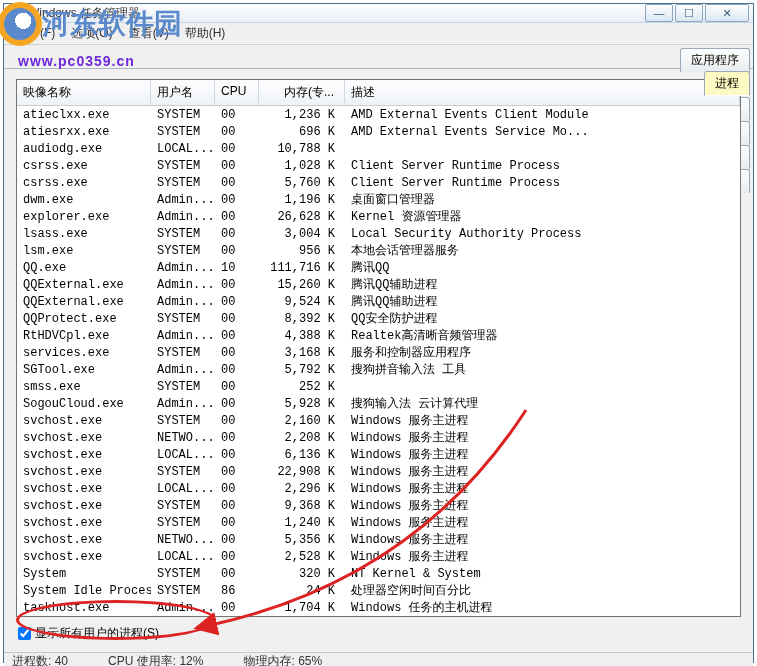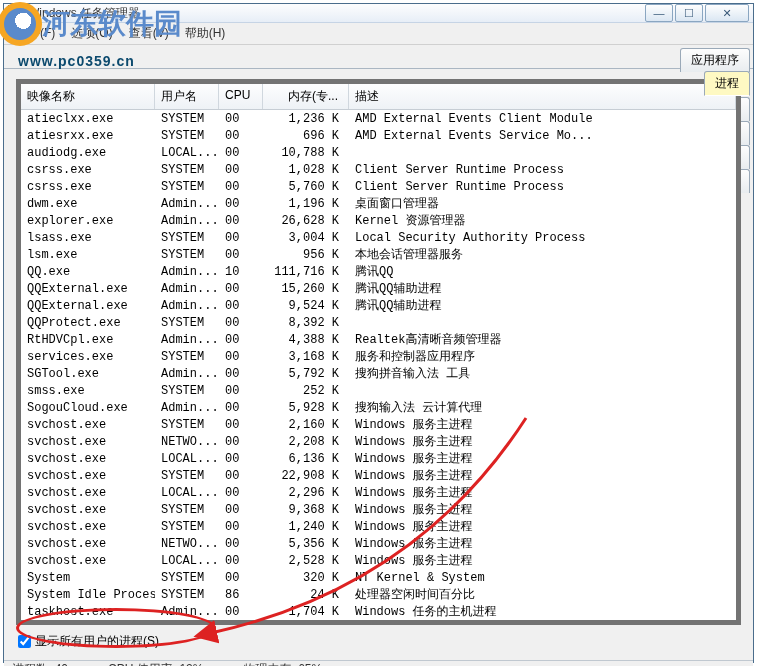--- a/index.html
+++ b/index.html
@@ -60,21 +60,21 @@
   position:relative; top:1px;
 }
 .tab.active {
   background:#fef9c3; border-bottom:1px solid #fff; top:0; z-index:2;
 }
 .content {
   flex:1; padding:10px 12px 6px 12px; display:flex; flex-direction:column;
   position:relative;
 }
 .table-wrap {
-  flex:1; border:5px solid #737373; background:#fff;
+  flex:1; border:1px solid #737373; background:#fff;
   overflow:hidden; display:flex; flex-direction:column;justify-content:flex-end;
 }
 .thead {
   display:flex; background:linear-gradient(#fdfdfe,#eef2f6);
   border-bottom:1px solid #c6cdD4; font-size:12px;
 }
 .th {
   padding:4px 6px; border-right:1px solid #d0d7de; white-space:nowrap;
   overflow:hidden; cursor:pointer;
 }
@@ -106,21 +106,21 @@
 input[type=checkbox]{ width:13px; height:13px; }
 </style>
 </head>
 <body>
 
 <div class="watermark">
   <span class="wm-inner">
     <span class="wm-circle"></span>
     <span>河东软件园</span>
   </span>
-  <div style="font-size:14px;color:#0c4a6e;letter-spacing:1px;margin-left:20px;">www.pc0359.cn</div>
+  <div style="font-size:14px;color:#6d28d9;letter-spacing:1px;margin-left:20px;">www.pc0359.cn</div>
 </div>
 
 <div class="window">
   <div class="titlebar">
     <div class="titlebar-left">
       <span class="title-icon"></span>
       <span class="title-text">Windows 任务管理器</span>
     </div>
     <div class="win-controls">
       <div class="win-btn">—</div>
@@ -236,20 +236,21 @@
             <div class="td c1">Admin...</div>
             <div class="td c2">00</div>
             <div class="td c3">9,524 K</div>
             <div class="td c4">腾讯QQ辅助进程</div>
           </div>
           <div class="tr">
             <div class="td c0">QQProtect.exe</div>
             <div class="td c1">SYSTEM</div>
             <div class="td c2">00</div>
             <div class="td c3">8,392 K</div>
+            <div class="td c4">QQ安全防护进程</div>
           </div>
           <div class="tr">
             <div class="td c0">RtHDVCpl.exe</div>
             <div class="td c1">Admin...</div>
             <div class="td c2">00</div>
             <div class="td c3">4,388 K</div>
             <div class="td c4">Realtek高清晰音频管理器</div>
           </div>
           <div class="tr">
             <div class="td c0">services.exe</div>

